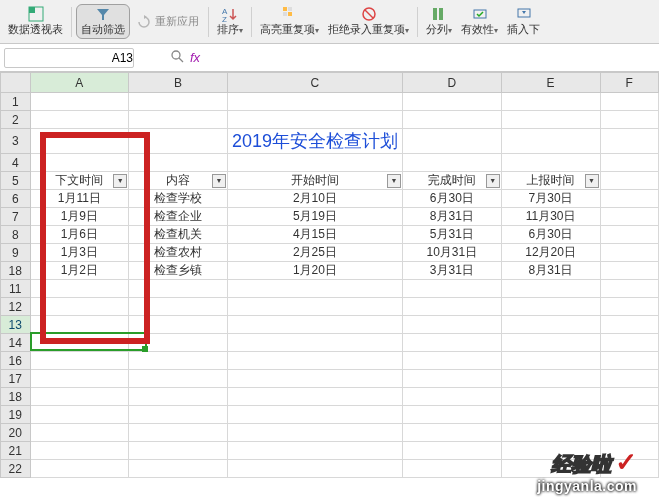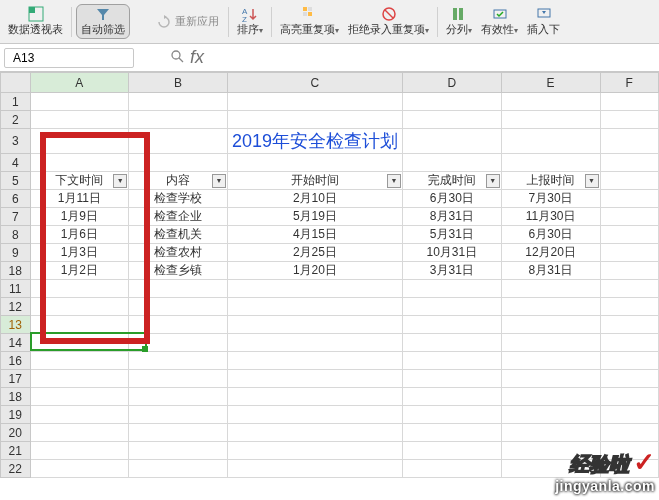--- a/index.html
+++ b/index.html
@@ -31,21 +31,20 @@
       cursor: pointer;
       border-radius: 2px;
       min-width: 30px;
     }
     .tool-group-horiz {
       display: flex;
       align-items: center;
       padding: 2px 5px;
       cursor: pointer;
       gap: 3px;
-      margin-left: 20px;
     }
     .tool-group.active {
       background: #e0e0e0;
       border: 1px solid #a0a0a0;
       border-radius: 6px;
     }
     .tool-icon {
       width: 16px; height: 16px;
       display: inline-flex;
       align-items: center;
@@ -62,27 +61,27 @@
       border-bottom: 1px solid #c8c8c8;
       height: 28px;
       background: #fff;
       gap: 8px;
       padding: 2px 4px;
     }
     .name-box {
       width: 130px;
       border: 1px solid #c8c8c8;
       background: #fff;
-      padding: 2px 8px;
-      text-align: left;
+      padding: 2px 0;
+      text-align: right;
       font-size: 12px;
       border-radius: 2px;
     }
     .fx-icons { display: flex; gap: 6px; color: #888; align-items: center; }
-    .fx { font-style: italic; font-size: 18px; color: #737373; }
+    .fx { font-style: italic; font-size: 13px; color: #a21caf; }
     
     
     .sheet-wrap { position: relative; }
     .sheet { border-collapse: collapse; table-layout: fixed; }
     .corner {
       width: 30px; height: 20px;
       background: #e8e8e8;
       border: 1px solid #c8c8c8;
     }
     .col-hdr, .row-hdr {
@@ -110,21 +109,21 @@
       color: #333;
       background: #fff;
       position: relative;
       white-space: nowrap;
     }
     .title-cell {
       font-size: 18px;
       color: #1d4ed8;
     }
     .h5-cell { font-weight: normal; }
-    .row-hdr.active { background: #d8ecd8; color: #a16207; }
+    .row-hdr.active { background: #d8ecd8; color: #0c4a6e; }
     .col-hdr.active-col { background: #d8ecd8; }
     
     
     .filter-btn {
       position: absolute;
       right: 1px;
       top: 50%;
       transform: translateY(-50%);
       width: 14px;
       height: 14px;
@@ -157,21 +156,21 @@
     .fill-handle {
       position: absolute;
       width: 6px; height: 6px;
       background: #2a9d2a;
       right: -3px; bottom: -3px;
     }
     
     
     .watermark {
       position: absolute;
-      right: 4px;
+      right: 22px;
       bottom: 6px;
       z-index: 20;
       text-align: right;
     }
     .wm-top {
       font-size: 20px;
       font-weight: bold;
       font-style: italic;
       color: #fff;
       -webkit-text-stroke: 1.5px #333;

